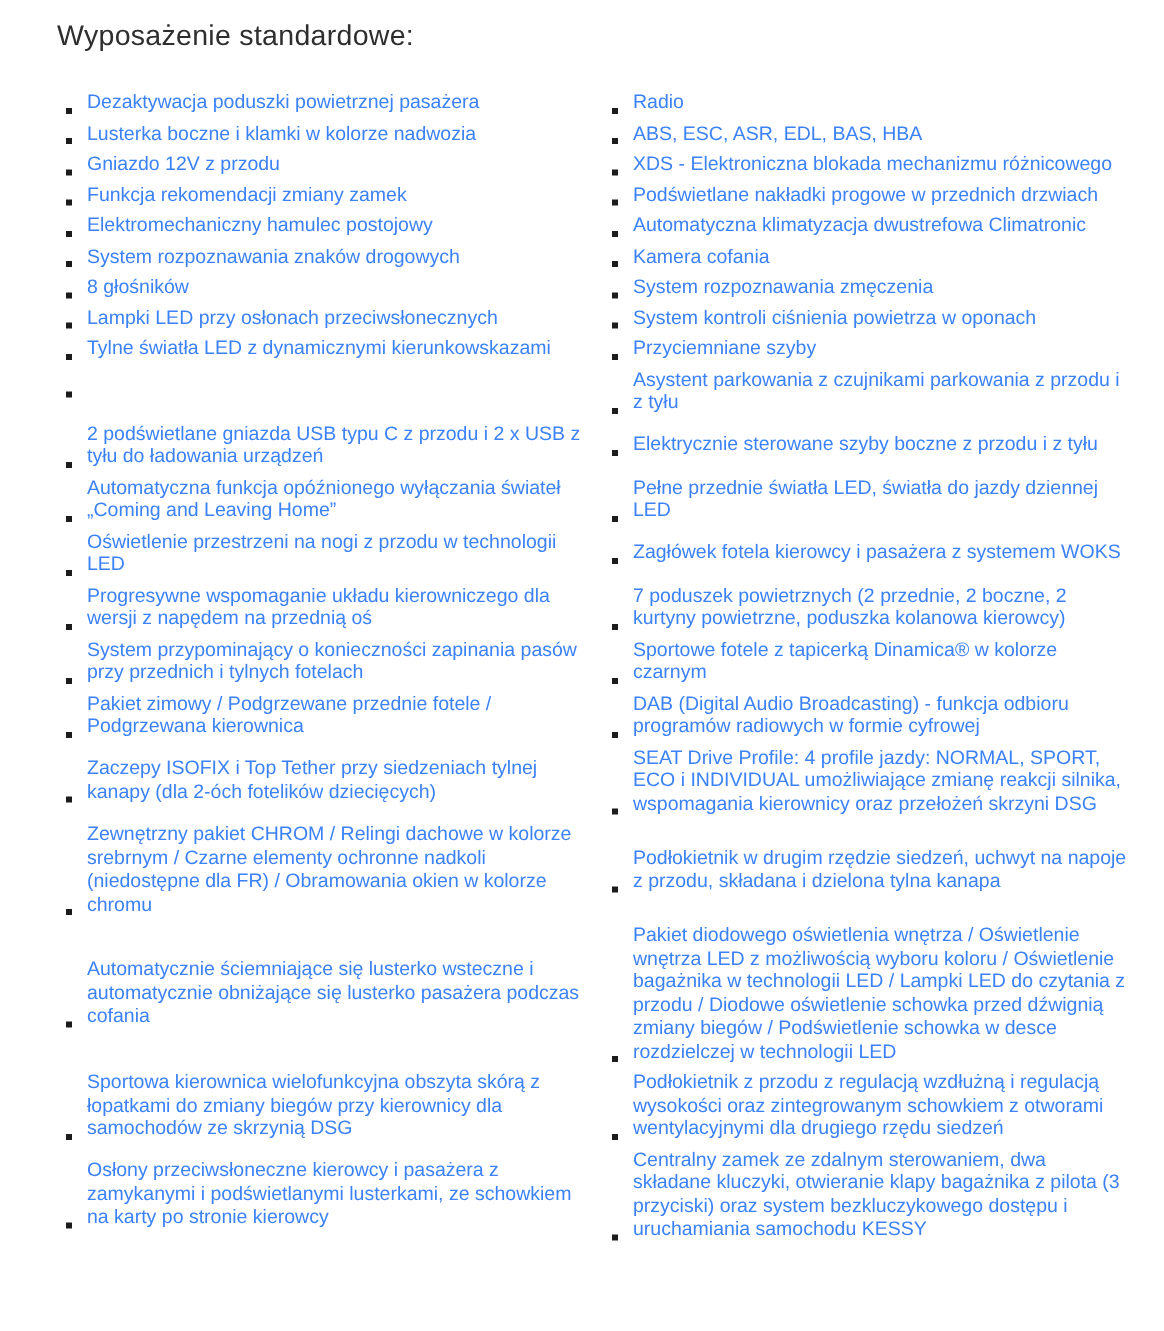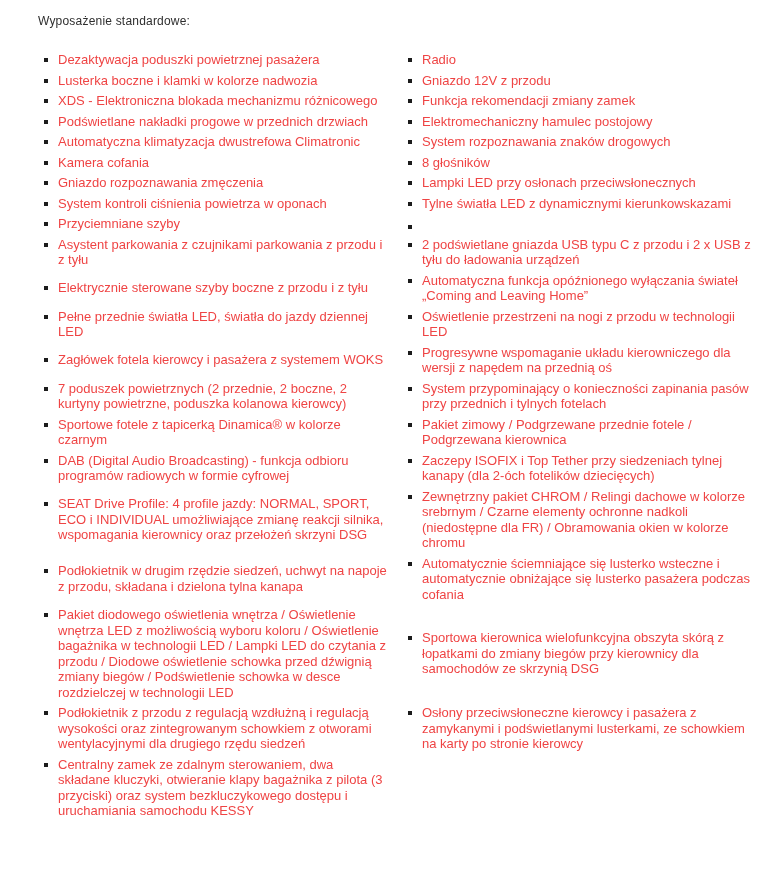--- a/index.html
+++ b/index.html
@@ -6,39 +6,39 @@
   html, body { background: #ffffff; }
   body {
     width: 776px;
     min-height: 887px;
     font-family: "Liberation Sans", sans-serif;
     color: #3f3f3f;
     overflow: hidden;
   }
   .page { padding: 14px 24px 20px 38px; }
   .title {
-    font-size: 12px;
+    font-size: 19px;
     font-weight: 400;
     color: #2e2e2e;
     letter-spacing: 0.2px;
     margin-bottom: 24px;
   }
   .grid {
     display: grid;
     grid-template-columns: 1fr 1fr;
     column-gap: 14px;
     row-gap: 5px;
     align-items: center;
   }
   .cell {
     display: flex;
-    align-items: flex-start;
+    align-items: flex-end;
     font-size: 13px;
     line-height: 15.5px;
-    color: #ef4444;
+    color: #3b82f6;
   }
   .bullet {
     flex: 0 0 auto;
     width: 4px;
     height: 4px;
     background: #1c1c1c;
     margin: 6px 10px 0 6px;
   }
   .txt { display: block; }
 </style>
@@ -55,20 +55,24 @@
       <div class="cell">
         <span class="bullet"></span>
         <span class="txt">Radio</span>
       </div>
       <div class="cell">
         <span class="bullet"></span>
         <span class="txt">Lusterka boczne i klamki w kolorze nadwozia</span>
       </div>
       <div class="cell">
         <span class="bullet"></span>
+        <span class="txt">ABS, ESC, ASR, EDL, BAS, HBA</span>
+      </div>
+      <div class="cell">
+        <span class="bullet"></span>
         <span class="txt">Gniazdo 12V z przodu</span>
       </div>
       <div class="cell">
         <span class="bullet"></span>
         <span class="txt">XDS - Elektroniczna blokada mechanizmu różnicowego</span>
       </div>
       <div class="cell">
         <span class="bullet"></span>
         <span class="txt">Funkcja rekomendacji zmiany zamek</span>
       </div>
@@ -91,21 +95,21 @@
       <div class="cell">
         <span class="bullet"></span>
         <span class="txt">Kamera cofania</span>
       </div>
       <div class="cell">
         <span class="bullet"></span>
         <span class="txt">8 głośników</span>
       </div>
       <div class="cell">
         <span class="bullet"></span>
-        <span class="txt">Gniazdo rozpoznawania zmęczenia</span>
+        <span class="txt">System rozpoznawania zmęczenia</span>
       </div>
       <div class="cell">
         <span class="bullet"></span>
         <span class="txt">Lampki LED przy osłonach przeciwsłonecznych</span>
       </div>
       <div class="cell">
         <span class="bullet"></span>
         <span class="txt">System kontroli ciśnienia powietrza w oponach</span>
       </div>
       <div class="cell">

